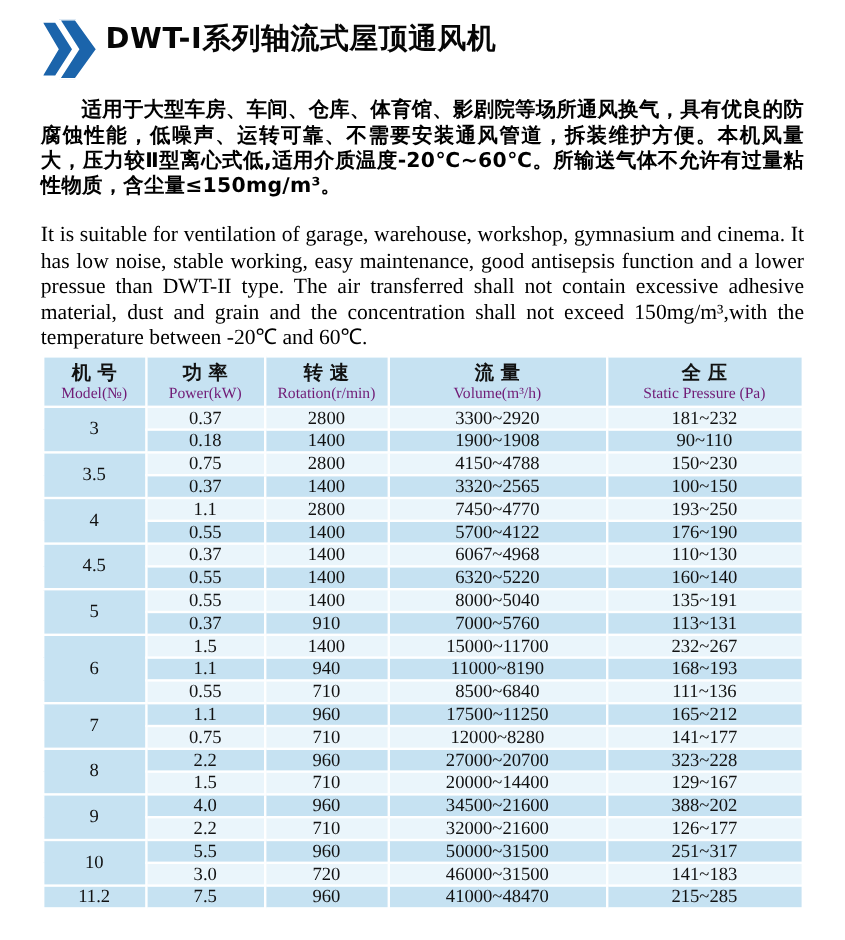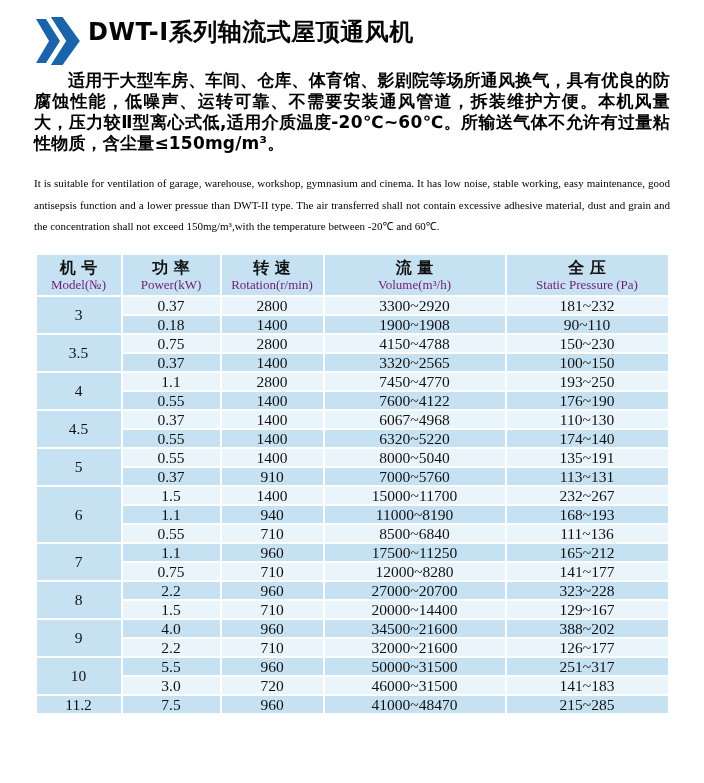--- a/index.html
+++ b/index.html
@@ -27,38 +27,38 @@
   .title-en {
     margin:1px 0 0;
     font-family:"Liberation Serif", serif;
     font-weight:700;
     font-size:19px; line-height:21px;
     color:var(--accent, #1e5ea7);
   }
 
   
   .para-cn {
-    width:636px; margin:4px auto 0;
+    width:636px; margin:16px auto 0;
     font-family:"DejaVu Sans", sans-serif;
     font-weight:700;
     font-size:17px; line-height:21px;
     letter-spacing:0.2px;
     text-align:justify;
     text-indent:2em;
   }
   .para-en {
     width:636px; margin:19px auto 0;
     font-family:"Liberation Serif", serif;
-    font-size:11px; line-height:21.5px;
+    font-size:18px; line-height:21.5px;
     text-align:justify;
   }
 
   
   .fan-table {
-    width:633px; margin:15px auto 0;
+    width:633px; margin:3px auto 0;
     border-collapse:collapse;
     table-layout:fixed;
     text-align:center;
   }
   .fan-table th, .fan-table td { border:2px solid #ffffff; padding:0; }
   .fan-table thead th {
     background:var(--cellBlue, #c6e2f2);
     height:42px; vertical-align:middle;
   }
   .th-cn {
@@ -164,35 +164,35 @@
         <tr class="light">
           <td class="model" rowspan="2">4</td>
           <td>1.1</td>
           <td>2800</td>
           <td>7450~4770</td>
           <td>193~250</td>
         </tr>
         <tr class="blue">
           <td>0.55</td>
           <td>1400</td>
-          <td>7600~4122</td>
+          <td>5700~4122</td>
           <td>176~190</td>
         </tr>
         <tr class="light">
           <td class="model" rowspan="2">4.5</td>
           <td>0.37</td>
           <td>1400</td>
           <td>6067~4968</td>
           <td>110~130</td>
         </tr>
         <tr class="blue">
           <td>0.55</td>
           <td>1400</td>
           <td>6320~5220</td>
-          <td>174~140</td>
+          <td>160~140</td>
         </tr>
         <tr class="light">
           <td class="model" rowspan="2">5</td>
           <td>0.55</td>
           <td>1400</td>
           <td>8000~5040</td>
           <td>135~191</td>
         </tr>
         <tr class="blue">
           <td>0.37</td>

